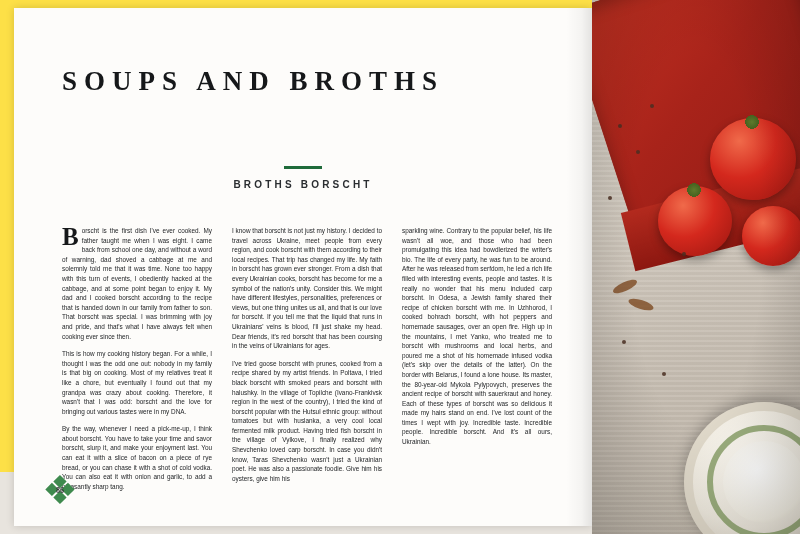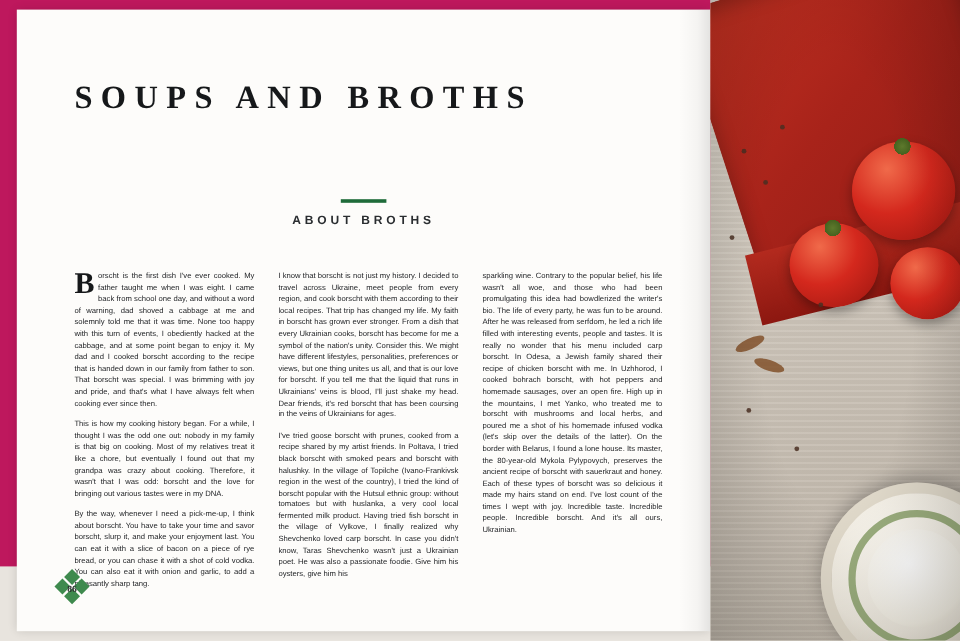--- a/index.html
+++ b/index.html
@@ -6,21 +6,21 @@
   html, body {
     margin: 0; padding: 0;
     width: 800px; height: 534px;
     background: #e8e4de;
     font-family: "Liberation Sans", sans-serif;
     overflow: hidden;
   }
   #page {
     position: relative;
     width: 800px; height: 472px;
-    background: #be185d;
+    background: #fde047;
   }
 
   
   .page-left {
     position: absolute;
     left: 14px; top: 8px;
     width: 578px; height: 518px;
     background: #fdfcfa;
     box-shadow: 0 0 8px rgba(0,0,0,0.16);
   }
@@ -216,21 +216,21 @@
 <body>
 
 <div id="page">
 
   <div class="page-left">
 
     <div class="chapter-title">SOUPS AND BROTHS</div>
 
     <div class="section-head">
       <div class="rule"></div>
-      <div class="section-title">ABOUT BROTHS</div>
+      <div class="section-title">BROTHS BORSCHT</div>
     </div>
 
     <div class="columns">
 
       <div class="col">
         <p>
           <span class="dropcap">B</span><span>orscht is the first dish I've ever cooked. My father taught me when I was eight. I came back from school one day, and without a word of warning, dad shoved a cabbage at me and solemnly told me that it was time. None too happy with this turn of events, I obediently hacked at the cabbage, and at some point began to enjoy it. My dad and I cooked borscht according to the recipe that is handed down in our family from father to son. That borscht was special. I was brimming with joy and pride, and that's what I have always felt when cooking ever since then.</span>
         </p>
         <p>This is how my cooking history began. For a while, I thought I was the odd one out: nobody in my family is that big on cooking. Most of my relatives treat it like a chore, but eventually I found out that my grandpa was crazy about cooking. Therefore, it wasn't that I was odd: borscht and the love for bringing out various tastes were in my DNA.</p>
         <p>By the way, whenever I need a pick-me-up, I think about borscht. You have to take your time and savor borscht, slurp it, and make your enjoyment last. You can eat it with a slice of bacon on a piece of rye bread, or you can chase it with a shot of cold vodka. You can also eat it with onion and garlic, to add a pleasantly sharp tang.</p>

